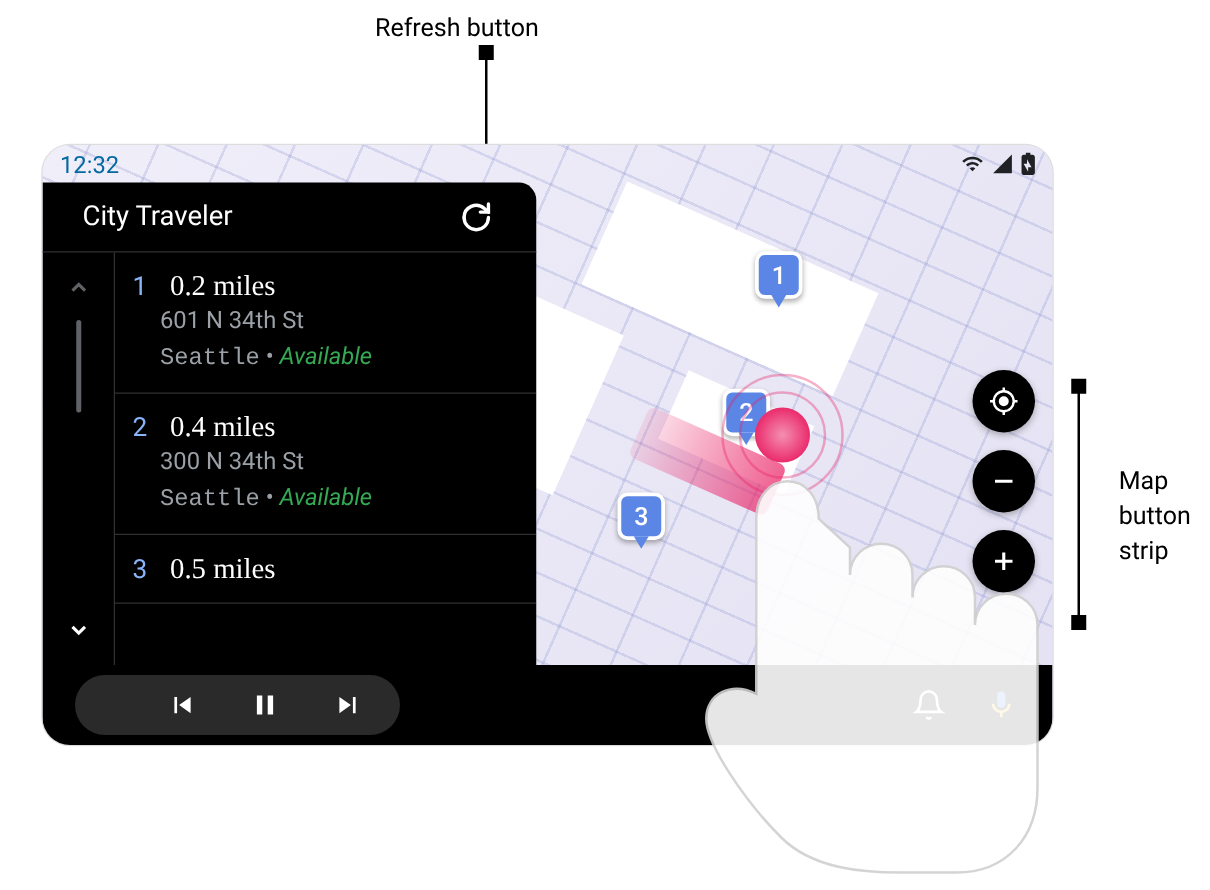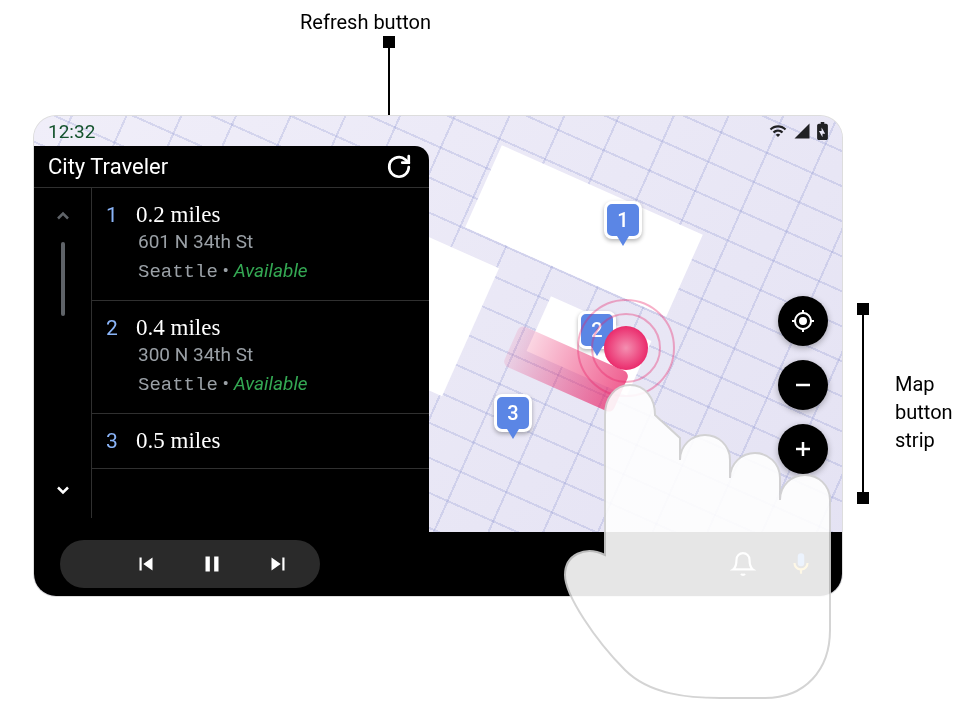--- a/index.html
+++ b/index.html
@@ -101,41 +101,41 @@
     .mb3 { top: 130px; left: 360px; width: 80px; height: 140px; }
     
     .status-bar {
       position: absolute;
       top: 0; left: 0; right: 0;
       height: 30px;
       display: flex;
       align-items: center;
       padding: 0 14px;
       font-size: 19px;
-      color: #14532d;
+      color: #0369a1;
       text-align: center;
     }
     .status-bar .spacer { flex: 1; }
     .status-bar .sicon { margin-left: 6px; display:flex; align-items:center;}
     
     .panel {
       position: absolute;
       top: 30px;
       left: 0;
       width: 395px;
       height: calc(100% - 30px - 64px);
       background: #000;
       color: #fff;
       border-top-right-radius: 14px;
     }
     .panel-header {
       display: flex;
       align-items: center;
-      height: 42px;
-      padding: 0 14px;
+      height: 56px;
+      padding: 0 32px;
       border-bottom: 1px solid #303030;
     }
     .panel-title {
       font-size: 22px;
       font-weight: 400;
       flex: 1;
     }
     .refresh-btn {
       width: 32px;
       height: 32px;
@@ -192,21 +192,21 @@
       gap: 14px;
       font-size: 23px;
     }
     .item-num {
       color: #8ab4f8;
       font-size: 21px;
       width: 16px;
     }
     .item-dist { color: #fff; font-family: Liberation Serif, serif; }
     .item-sub {
-      margin-left: 32px;
+      margin-left: 22px;
       font-size: 19px;
       color: #9aa0a6;
       line-height: 1.5;
     }
     .item-city { color: #9aa0a6; font-family: Liberation Mono, monospace; }
     .item-dot { color: #9aa0a6; }
     .item-avail { color: #34a853; font-style: italic; }
     
     .map-pin {
       position: absolute;

